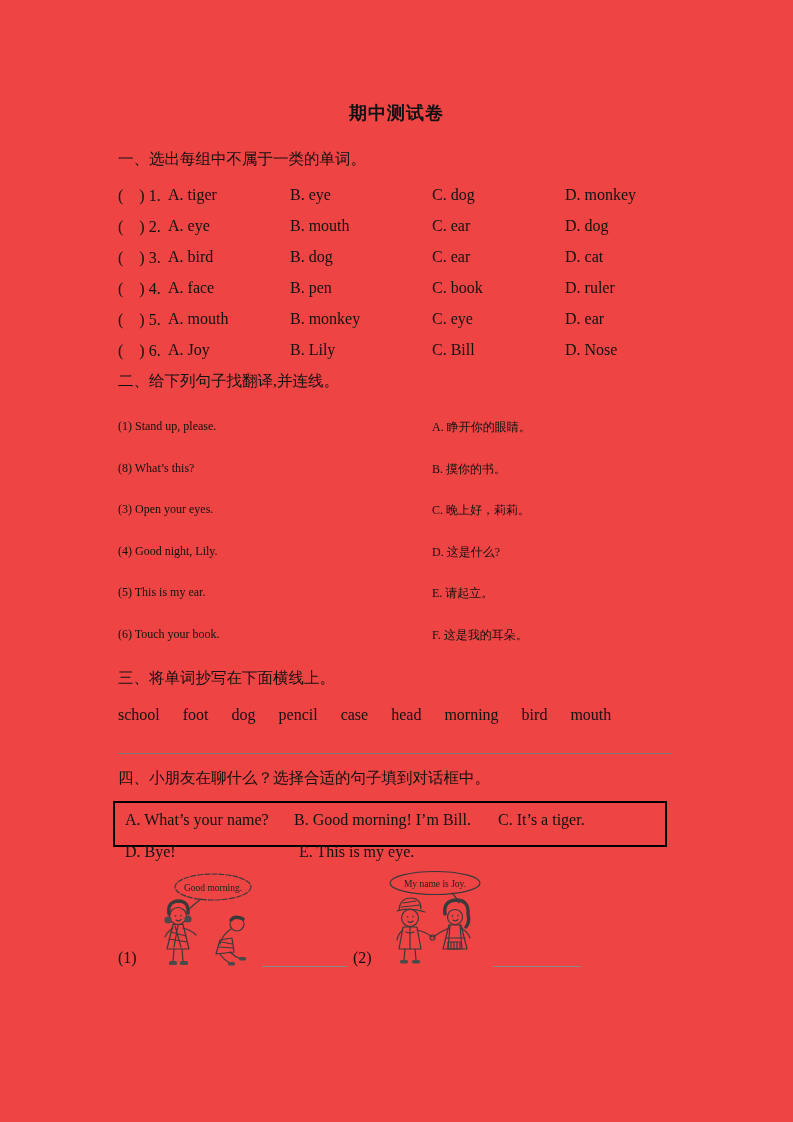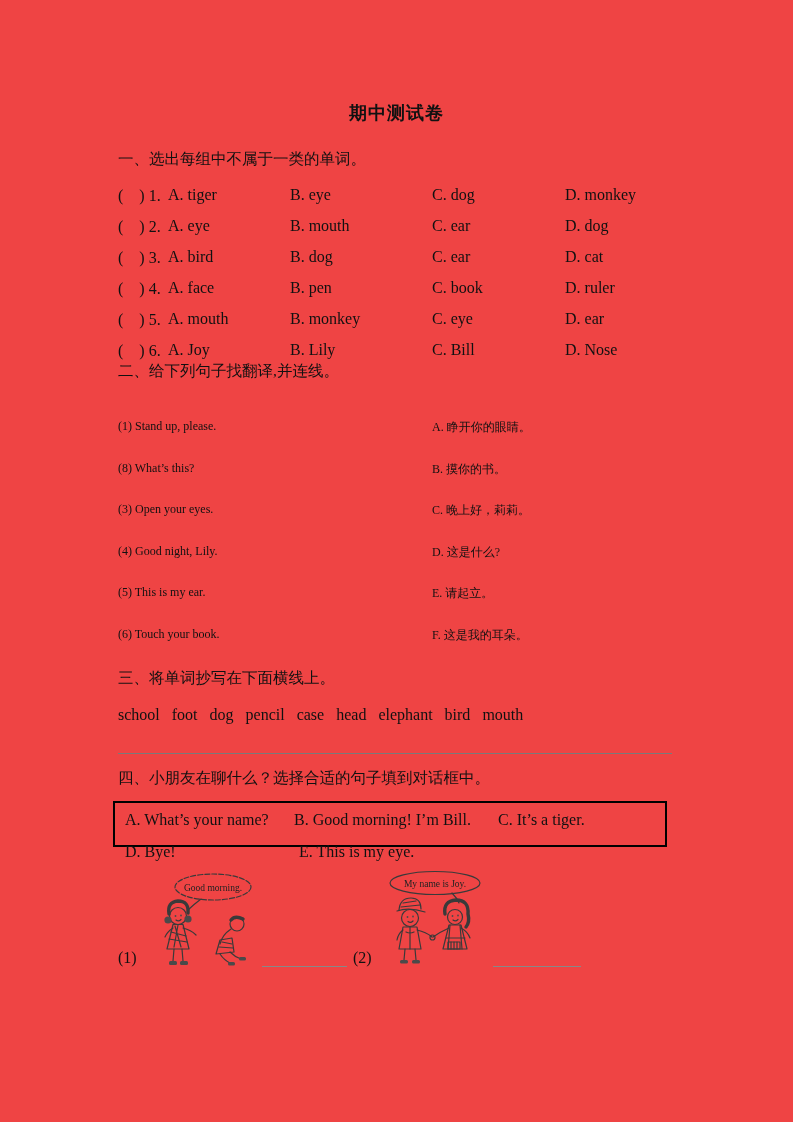--- a/index.html
+++ b/index.html
@@ -21,21 +21,21 @@
     font-size: 18px;
     font-weight: bold;
     letter-spacing: 1px;
   }
   .sec-heading {
     position: absolute;
     left: 118px;
     font-size: 15.5px;
   }
   #sec1-heading { top: 149px; }
-  #sec2-heading { top: 361px; }
+  #sec2-heading { top: 371px; }
   #sec3-heading { top: 668px; }
   #sec4-heading { top: 768px; }
 
   .q-grid {
     position: absolute;
     top: 186px; left: 118px; right: 60px;
     display: grid;
     grid-template-columns: 50px 122px 142px 133px auto;
     grid-auto-rows: 31px;
     font-size: 16px;
@@ -50,21 +50,21 @@
     grid-template-columns: 314px auto;
     grid-auto-rows: 41.5px;
     font-size: 12px;
     align-items: start;
   }
 
   .words-row {
     position: absolute;
     top: 706px; left: 118px;
     display: flex;
-    gap: 12px;
+    gap: 23px;
     font-size: 16px;
   }
 
   .copy-line {
     position: absolute;
     top: 753px; left: 118px;
     width: 554px;
     border-bottom: 1.4px solid #7a7a7a;
   }
 
@@ -171,21 +171,21 @@
 
   <div class="sec-heading" id="sec3-heading">三、将单词抄写在下面横线上。</div>
 
   <div class="words-row">
     <span>school</span>
     <span>foot</span>
     <span>dog</span>
     <span>pencil</span>
     <span>case</span>
     <span>head</span>
-    <span>elephant</span>
+    <span>morning</span>
     <span>bird</span>
     <span>mouth</span>
   </div>
 
   <div class="copy-line"></div>
 
   <div class="sec-heading" id="sec4-heading">四、小朋友在聊什么？选择合适的句子填到对话框中。</div>
 
   <div class="options-box">
     <span class="ob-a">A. What’s your name?</span>

